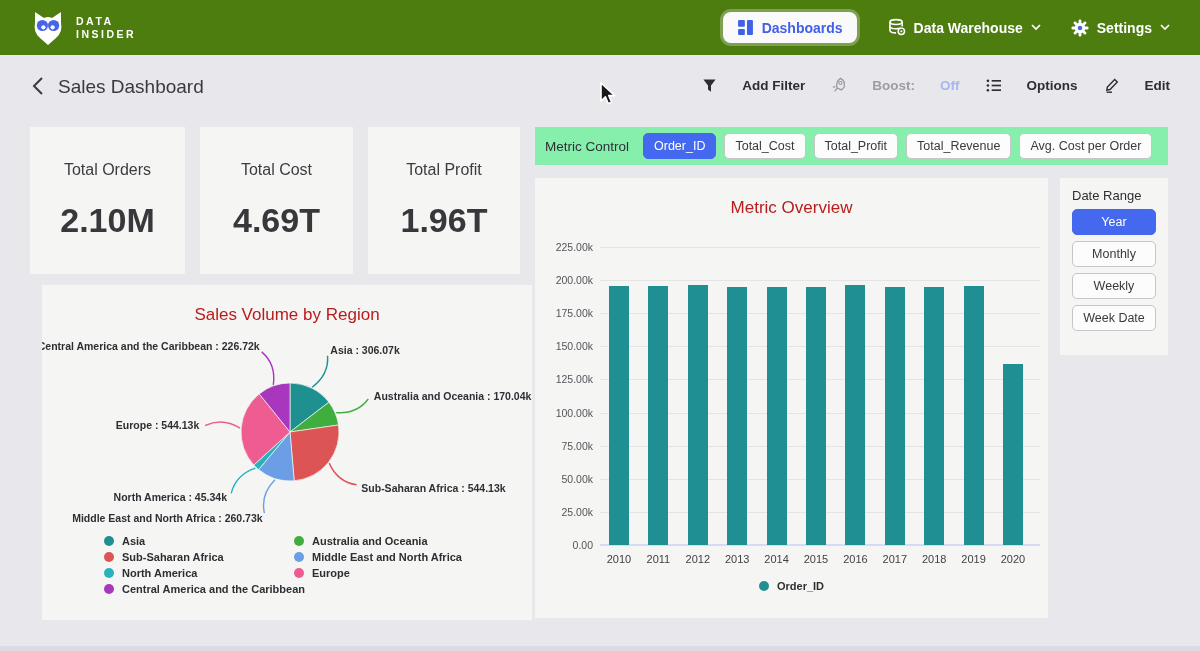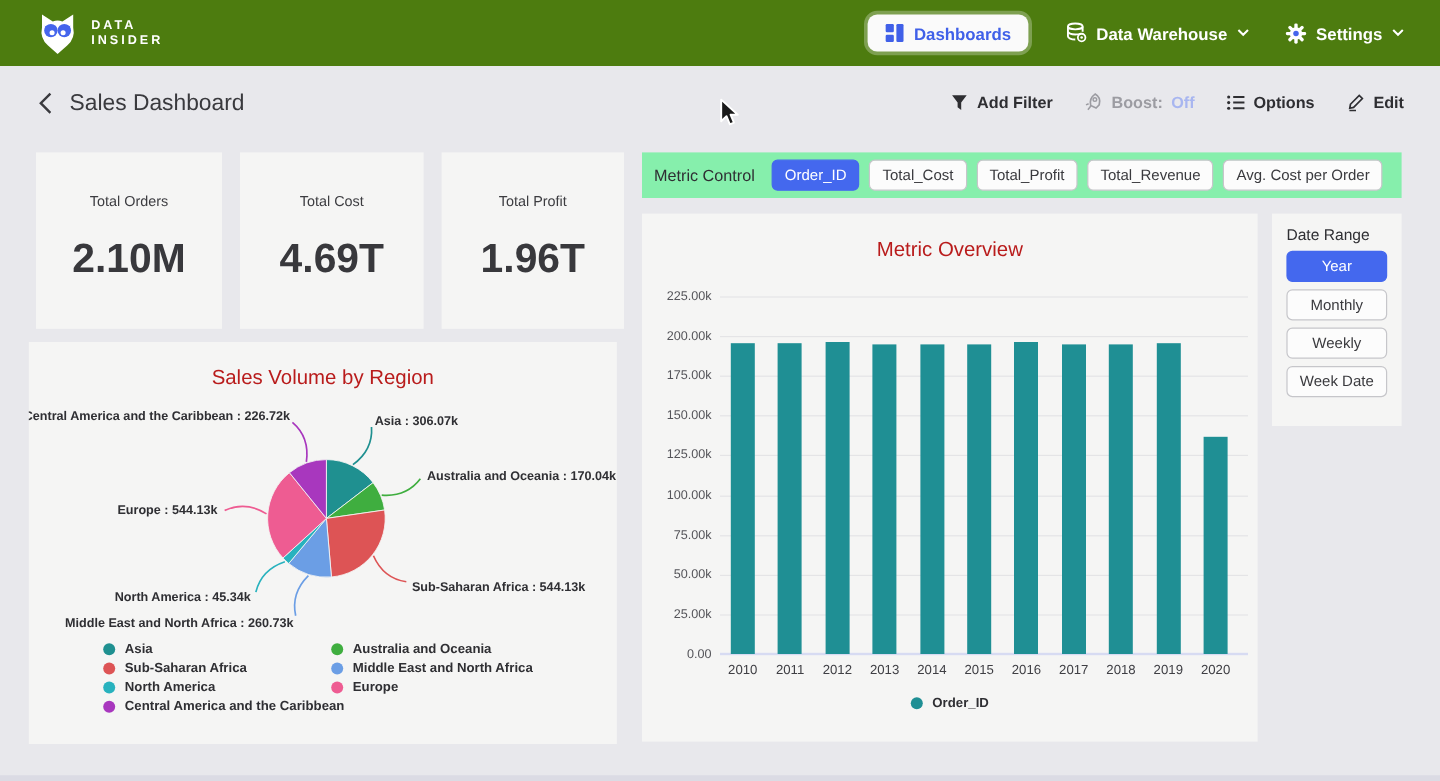--- a/index.html
+++ b/index.html
@@ -16,40 +16,40 @@
   .nav-pill { display:flex; align-items:center; gap:8px; background:#FAFAFA; color:#4060E8;
               border:none; border-radius:8px; padding:7px 14px; font-size:14px; font-weight:bold;
               box-shadow:0 0 0 3px rgba(255,255,255,0.28); cursor:pointer; font-family:inherit; }
   .nav-item { display:flex; align-items:center; gap:8px; color:#FFFFFF; font-size:14px; font-weight:bold; cursor:pointer; }
 
   
   .toolbar { position:absolute; left:0; top:55px; width:1200px; height:65px; }
   .back-btn { position:absolute; left:26px; top:20px; width:24px; height:24px; background:none; border:none; cursor:pointer; }
   .page-title { position:absolute; left:58px; top:21px; font-size:19px; font-weight:500; color:#3A3A3E; }
   .toolbar-actions { position:absolute; right:30px; top:22px; display:flex; align-items:center; gap:26px; }
-  .tb-action { display:flex; align-items:center; gap:7px; font-size:13.5px; font-weight:bold; color:#2E2E32; cursor:pointer; }
+  .tb-action { display:flex; align-items:center; gap:25px; font-size:13.5px; font-weight:bold; color:#2E2E32; cursor:pointer; }
   .tb-action.dim { color:#9C9CA2; }
   .boost-off { color:#A8B6F0; }
 
   
   .card { position:absolute; background:#F5F5F4; }
   .kpi { width:155px; height:147px; top:127px; text-align:center; }
-  .kpi .kpi-label { margin-top:34px; font-size:12px; color:#3C3C40; font-weight:500; }
+  .kpi .kpi-label { margin-top:34px; font-size:16px; color:#3C3C40; font-weight:500; }
   .kpi .kpi-value { margin-top:22px; font-size:34px; font-weight:bold; color:#38383C; }
 
   
   .metric-bar { position:absolute; left:535px; top:127px; width:633px; height:38px; background:#86efac;
                 display:flex; align-items:center; padding-left:10px; }
   .metric-bar .mc-label { font-size:13.5px; color:#2F2F33; margin-right:14px; }
   .mc-btn { font-family:inherit; font-size:12.5px; color:#3A3A3E; background:#FCFCFC; border:1px solid #C6C6CA;
             border-radius:5px; padding:5px 10px; margin-right:8px; cursor:pointer; }
   .mc-btn.selected { background:#4468EE; border-color:#4468EE; color:#FFFFFF; }
 
   
-  #pie-card { left:24px; top:285px; width:490px; height:335px; }
+  #pie-card { left:42px; top:285px; width:490px; height:335px; }
   .chart-title { position:absolute; top:20px; left:0; width:100%; text-align:center; font-size:17px; color:#b91c1c; }
   #pie-svg { position:absolute; left:0; top:0; width:490px; height:335px; }
   #pie-svg text { font-family:"Liberation Sans", sans-serif; font-size:10.5px; font-weight:bold; fill:#2F2F33; }
   .legend-col { position:absolute; }
   .legend-item { display:flex; align-items:center; gap:8px; height:15px; margin-bottom:1px; cursor:pointer; }
   .legend-dot { width:10px; height:10px; border-radius:50%; flex:0 0 auto; }
   .legend-item span { font-size:11px; font-weight:bold; color:#2F2F33; white-space:nowrap; }
 
   
   #bar-card { left:535px; top:178px; width:513px; height:440px; }

